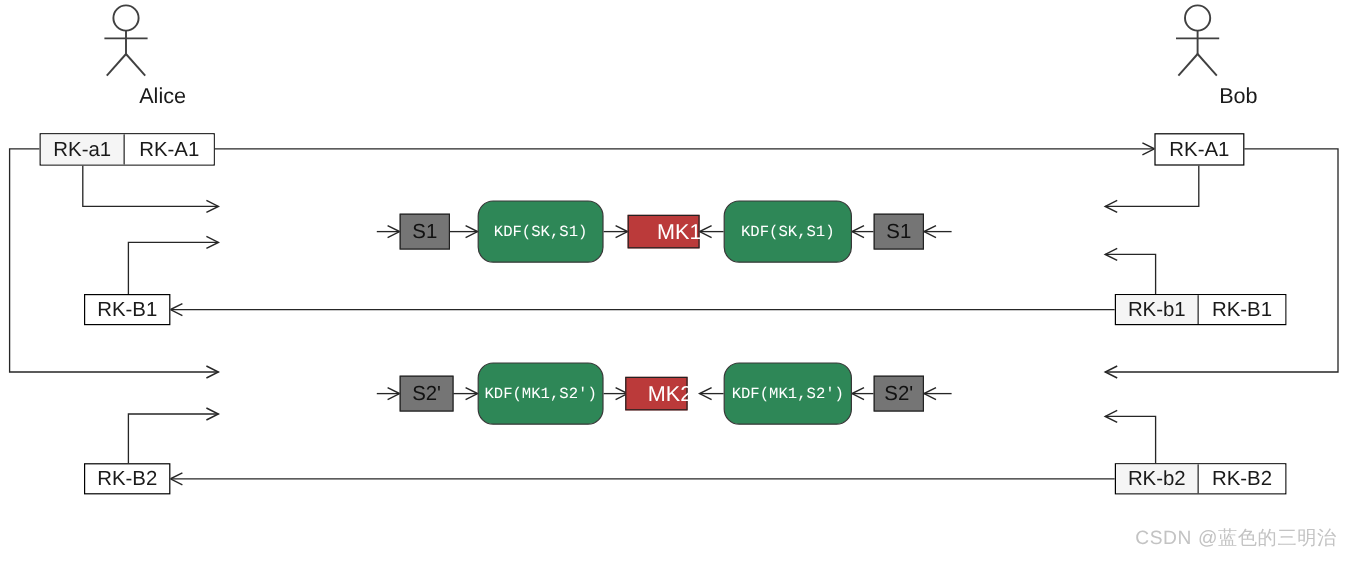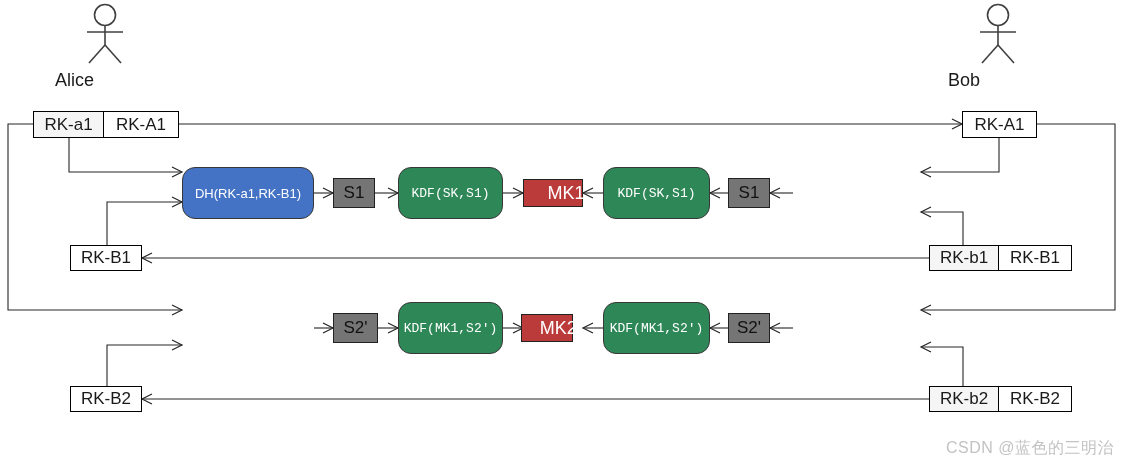--- a/index.html
+++ b/index.html
@@ -52,21 +52,21 @@
     background:var(--s-gray,#757575);
     border:1px solid #222222;
     color:#111111;font-size:17px;
   }
   .mk{
     background:var(--mk-red,#BB3A3A);
     border:1px solid #222222;
     color:#ffffff;font-size:18px;padding-left:26px;
   }
   .actor-label{
-    position:absolute;width:100px;text-align:left;
+    position:absolute;width:100px;text-align:right;
     font-size:18px;color:#1a1a1a;
   }
   .watermark{
     position:absolute;top:438px;right:10px;
     font-size:16px;color:#c3c3c3;
     letter-spacing:0.5px;
   }
 </style>
 </head>
 <body>
@@ -137,21 +137,20 @@
   <div class="actor-label" style="left:55px;top:70px">Alice</div>
   <div class="actor-label" style="left:948px;top:70px">Bob</div>
 
   <div class="pair" style="left:33px;top:111px">
     <div class="cell shaded" style="width:70px">RK-a1</div>
     <div class="cell" style="width:74px">RK-A1</div>
   </div>
 
   <div class="box keybox" style="left:962px;top:111px;width:75px;height:27px">RK-A1</div>
 
-  <div class="box dh" style="left:182px;top:167px;width:132px;height:52px">DH(RK-a1,RK-B1)</div>
   <div class="box sbox" style="left:333px;top:178px;width:42px;height:30px">S1</div>
   <div class="box kdf" style="left:398px;top:167px;width:105px;height:52px">KDF(SK,S1)</div>
   <div class="box mk" style="left:523px;top:179px;width:60px;height:28px">MK1</div>
   <div class="box kdf" style="left:603px;top:167px;width:107px;height:52px">KDF(SK,S1)</div>
   <div class="box sbox" style="left:728px;top:178px;width:42px;height:30px">S1</div>
 
   <div class="box keybox" style="left:70px;top:245px;width:72px;height:26px">RK-B1</div>
 
   <div class="pair" style="left:929px;top:245px;height:26px">
     <div class="cell shaded" style="width:69px">RK-b1</div>

